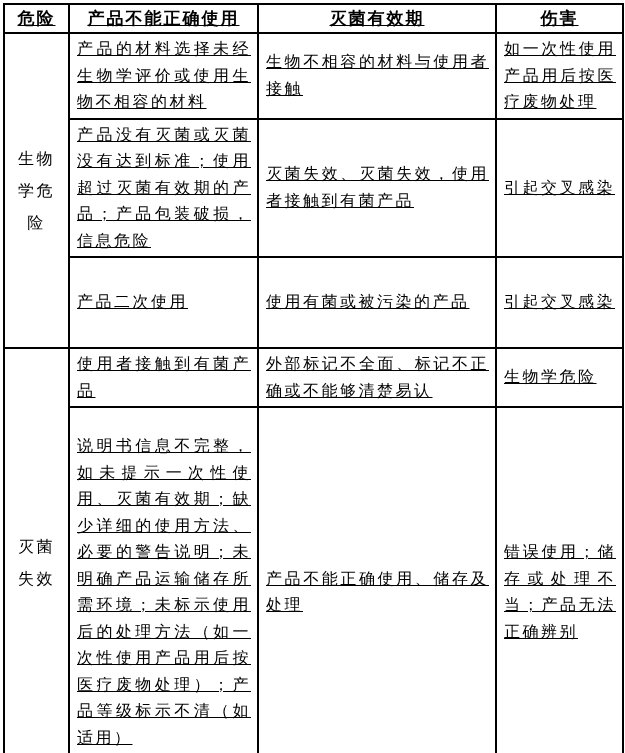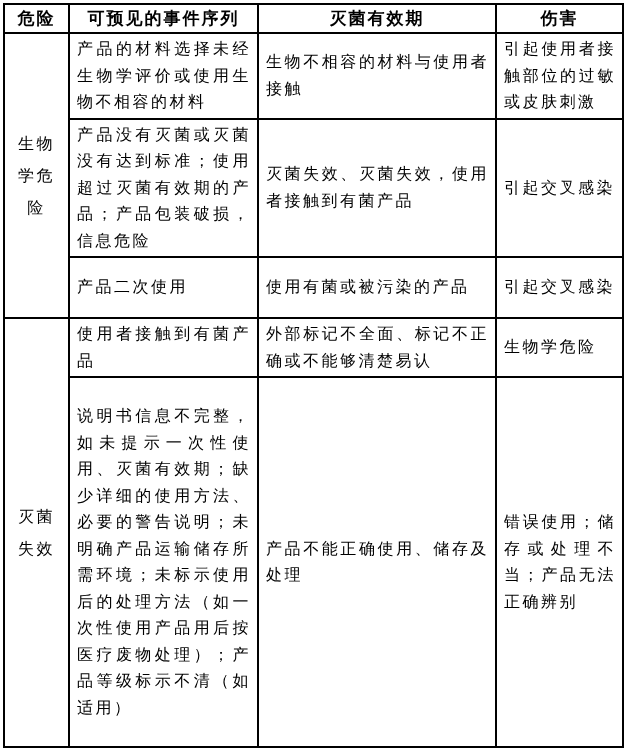--- a/index.html
+++ b/index.html
@@ -23,20 +23,21 @@
     width: 619px;
   }
   .risk-table col.w1 { width: 65px; }
   .risk-table col.w2 { width: 189px; }
   .risk-table col.w3 { width: 238px; }
   .risk-table col.w4 { width: 127px; }
   .risk-table th, .risk-table td {
     border: 2px solid #000000;
     box-sizing: border-box;
     overflow: hidden;
+    text-decoration: underline;
   }
   .risk-table th {
     font-size: 17px;
     font-weight: bold;
     text-align: center;
     letter-spacing: 2px;
     padding: 2px 2px;
     vertical-align: middle;
   }
   .risk-table td {
@@ -55,51 +56,51 @@
   td.hazard-col .vblock {
     display: inline-block;
     width: 42px;
     line-height: 32px;
     text-align: center;
     letter-spacing: 2.5px;
   }
   tr.hrow  { height: 26px; }
   tr.row-1 { height: 83px; }
   tr.row-2 { height: 133px; }
-  tr.row-3 { height: 61px; }
+  tr.row-3 { height: 91px; }
   tr.row-4 { height: 55px; }
   tr.row-5 { height: 370px; }
 </style>
 </head>
 <body>
 
 <div class="page">
   <table class="risk-table">
     <colgroup>
       <col class="w1">
         <col class="w2">
         <col class="w3">
         <col class="w4">
     </colgroup>
     <thead>
       <tr class="hrow">
         <th>危险</th>
-        <th>可预见的事件序列</th>
+        <th>产品不能正确使用</th>
         <th>灭菌有效期</th>
         <th>伤害</th>
       </tr>
     </thead>
     <tbody>
       <tr class="row-1">
         <td class="hazard-col" rowspan="3">
           <span class="vblock">生物学危险</span>
         </td>
         <td>产品的材料选择未经生物学评价或使用生物不相容的材料</td>
         <td>生物不相容的材料与使用者接触</td>
-        <td>引起使用者接触部位的过敏或皮肤刺激</td>
+        <td>如一次性使用产品用后按医疗废物处理</td>
       </tr>
       <tr class="row-2">
         <td>产品没有灭菌或灭菌没有达到标准；使用超过灭菌有效期的产品；产品包装破损，信息危险</td>
         <td>灭菌失效、灭菌失效，使用者接触到有菌产品</td>
         <td>引起交叉感染</td>
       </tr>
       <tr class="row-3">
         <td>产品二次使用</td>
         <td>使用有菌或被污染的产品</td>
         <td>引起交叉感染</td>

